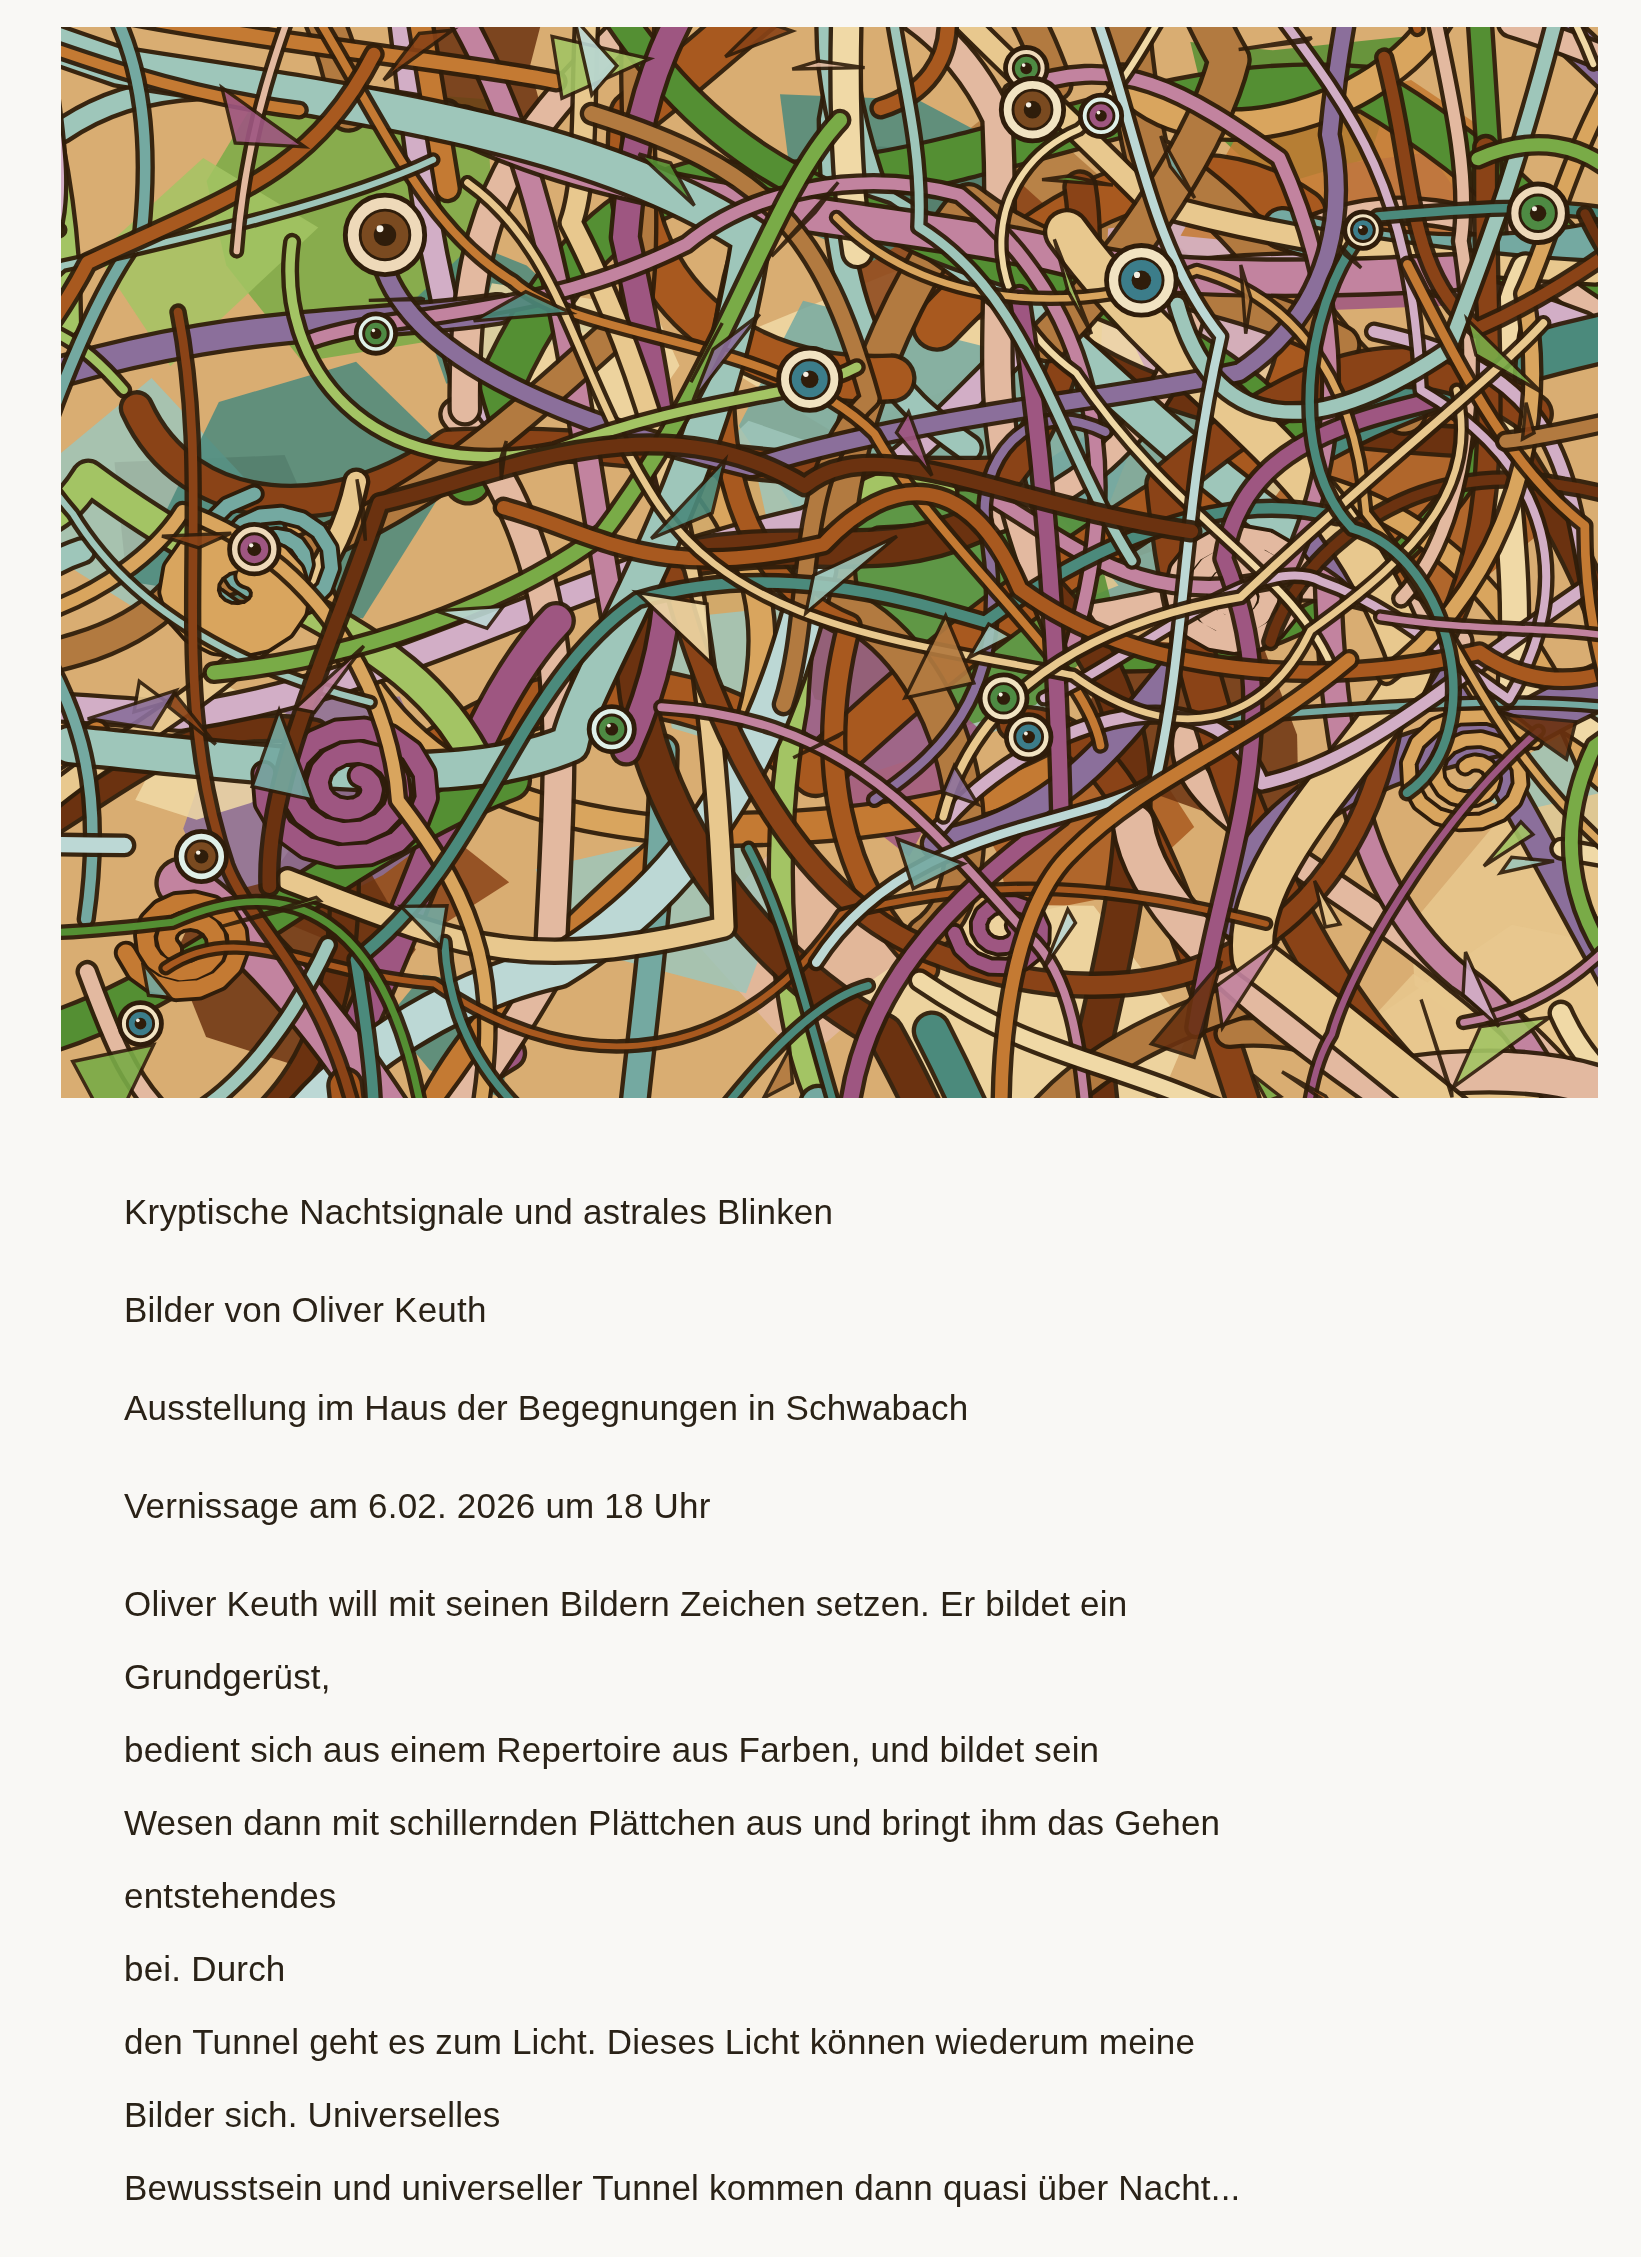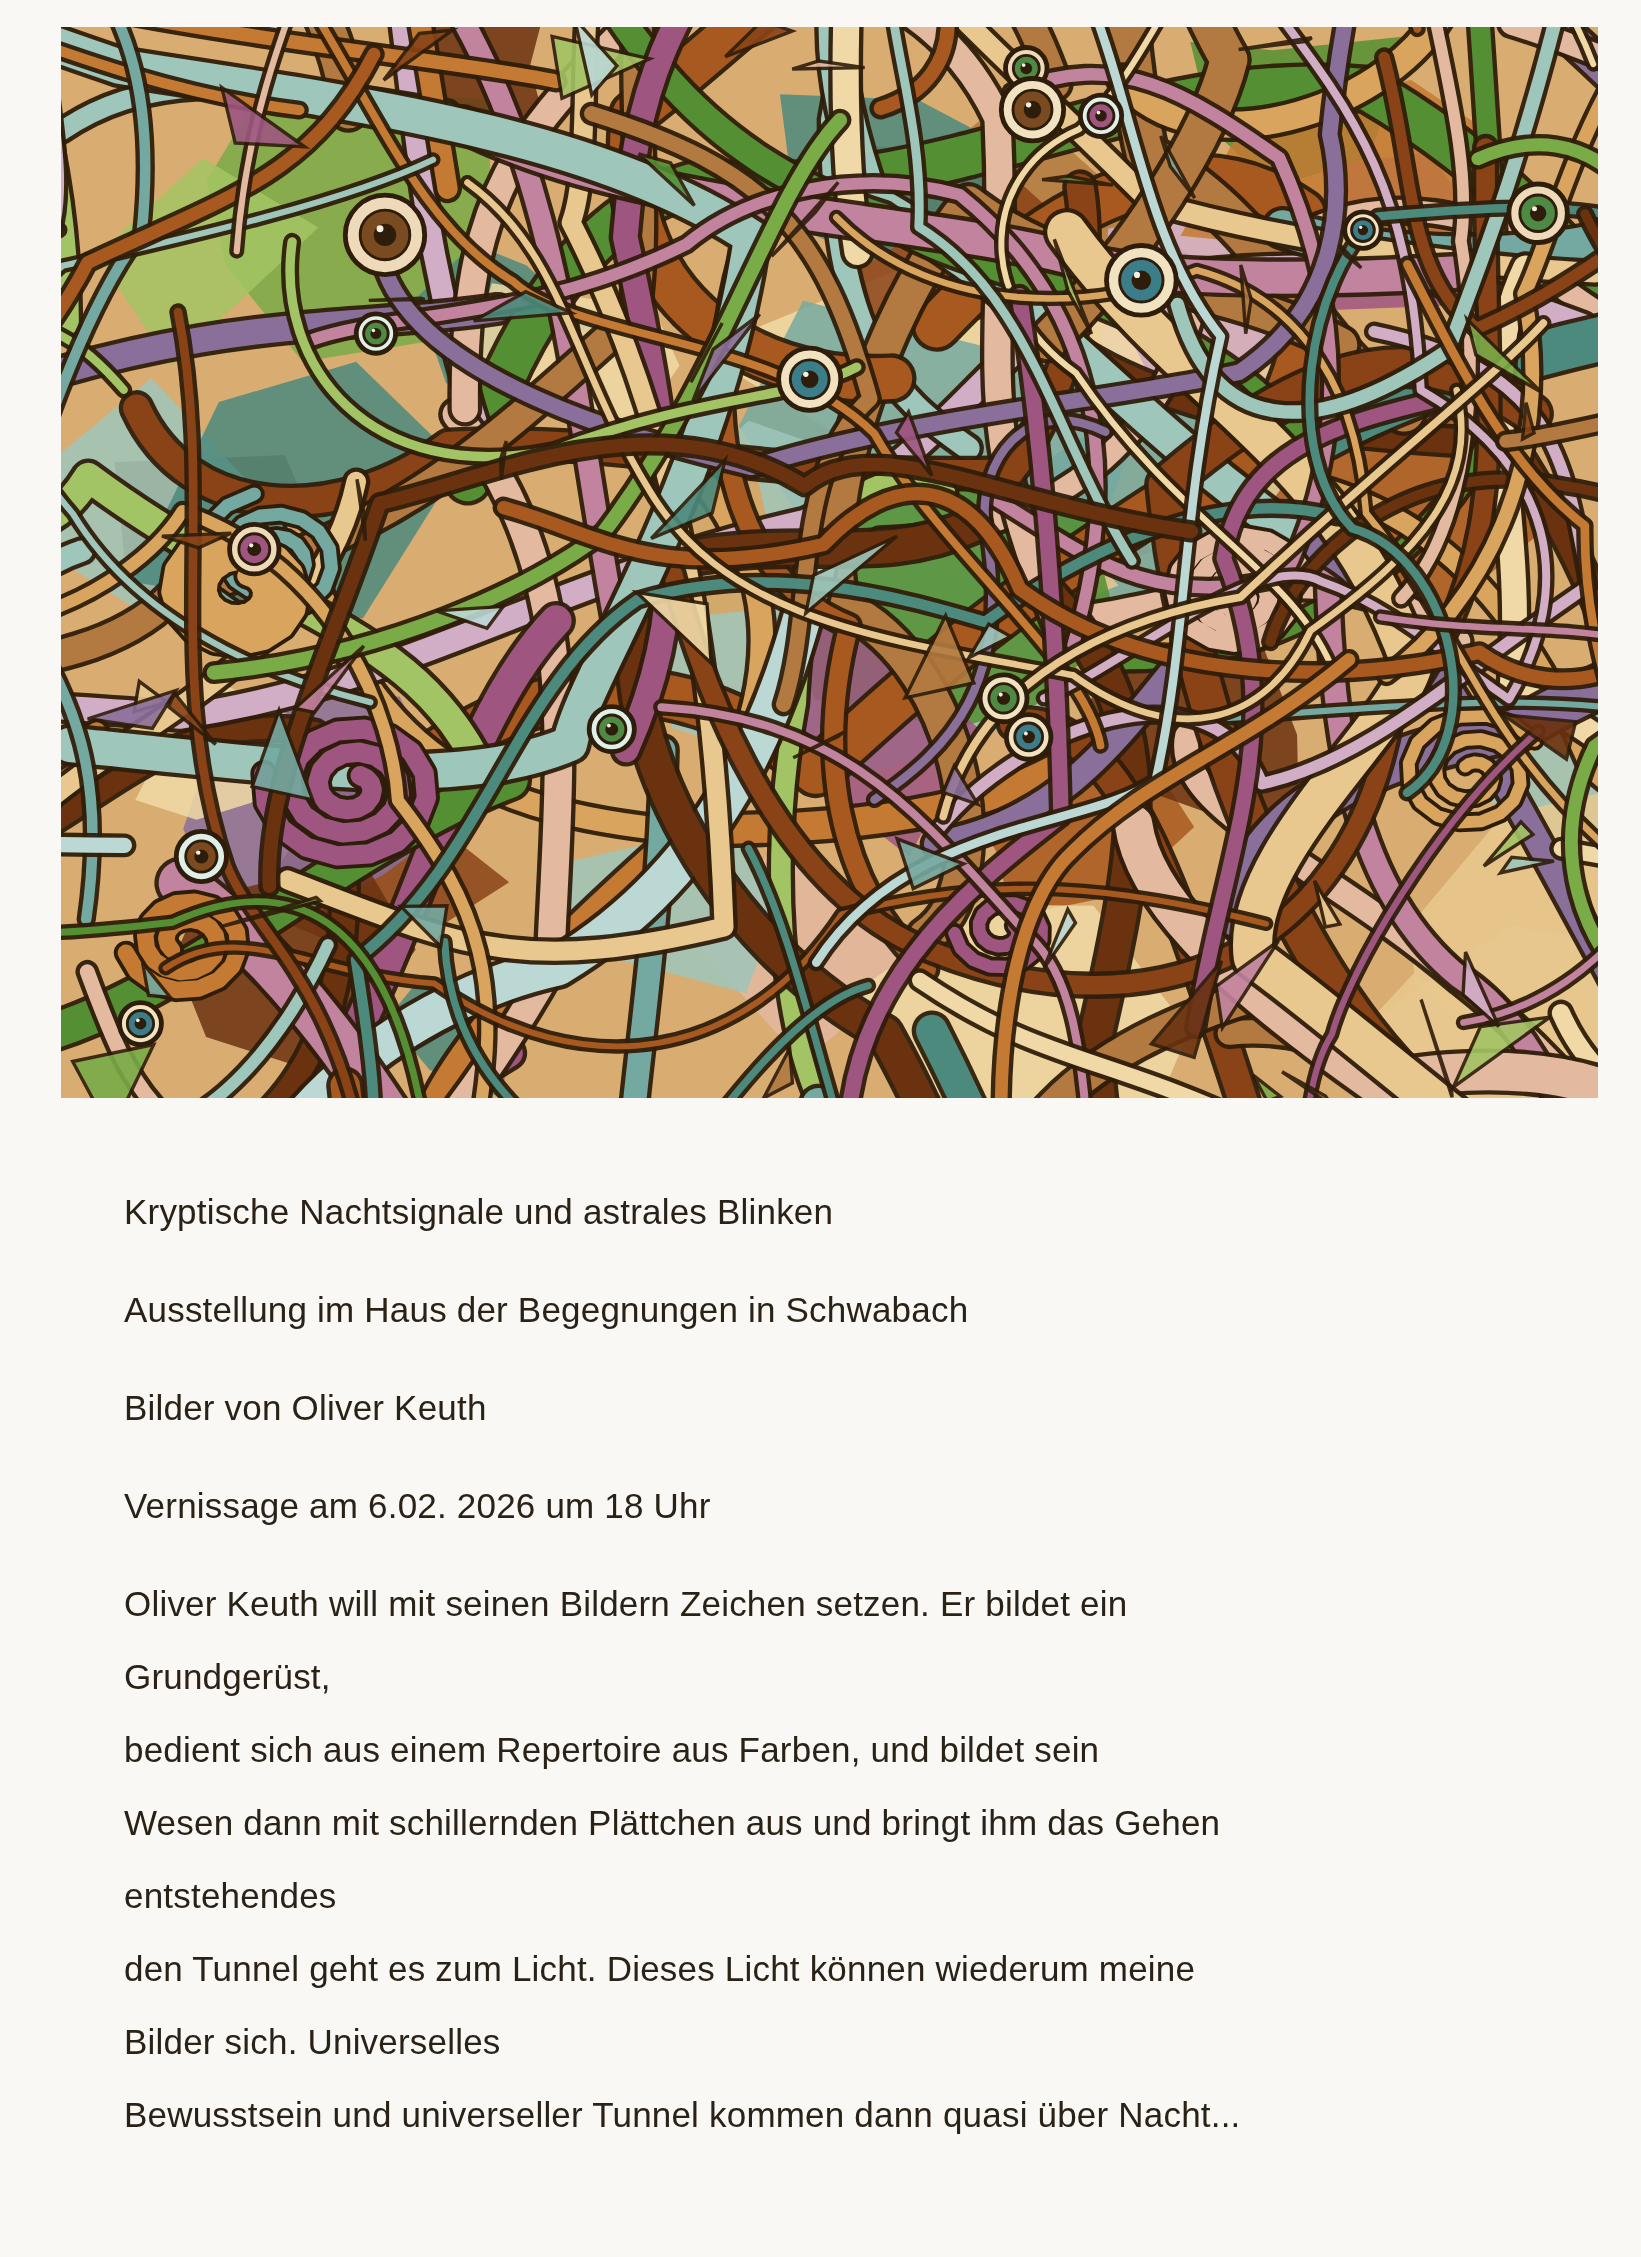--- a/index.html
+++ b/index.html
@@ -468,29 +468,30 @@
         <circle cx="330.4" cy="208.9" r="3.6" fill="#f6efe2"></circle>
         <circle cx="1006.2433748673648" cy="85.59580556699075" r="32.3" fill="#f1e3c2" stroke="#2f1d0b" stroke-width="5"></circle>
         <circle cx="1006.2433748673648" cy="85.59580556699075" r="20.2" fill="#7a4a20" stroke="#2f1d0b" stroke-width="3"></circle>
         <circle cx="1006.2433748673648" cy="85.59580556699075" r="9.1" fill="#2f1d0b"></circle>
         <circle cx="1002.2" cy="80.6" r="2.8" fill="#f6efe2"></circle>
       </svg>
   </figure>
 
   <div class="textblock">
     <p class="hline">Kryptische Nachtsignale und astrales Blinken</p>
+    <p class="hline">Bilder von Oliver Keuth</p>
     <p class="hline">Ausstellung im Haus der Begegnungen in Schwabach</p>
-    <p class="hline">Bilder von Oliver Keuth</p>
     <p class="hline">Vernissage am 6.02. 2026 um 18 Uhr</p>
     <div class="body-lines">
         <div>Oliver Keuth will mit seinen Bildern Zeichen setzen. Er bildet ein</div>
         <div>Grundgerüst,</div>
         <div>bedient sich aus einem Repertoire aus Farben, und bildet sein</div>
         <div>Wesen dann mit schillernden Plättchen aus und bringt ihm das Gehen</div>
         <div>entstehendes</div>
+        <div>bei. Durch</div>
         <div>den Tunnel geht es zum Licht. Dieses Licht können wiederum meine</div>
         <div>Bilder sich. Universelles</div>
         <div>Bewusstsein und universeller Tunnel kommen dann quasi über Nacht...</div>
       </div>
   </div>
 
 </div>
 
 
 </body></html>

